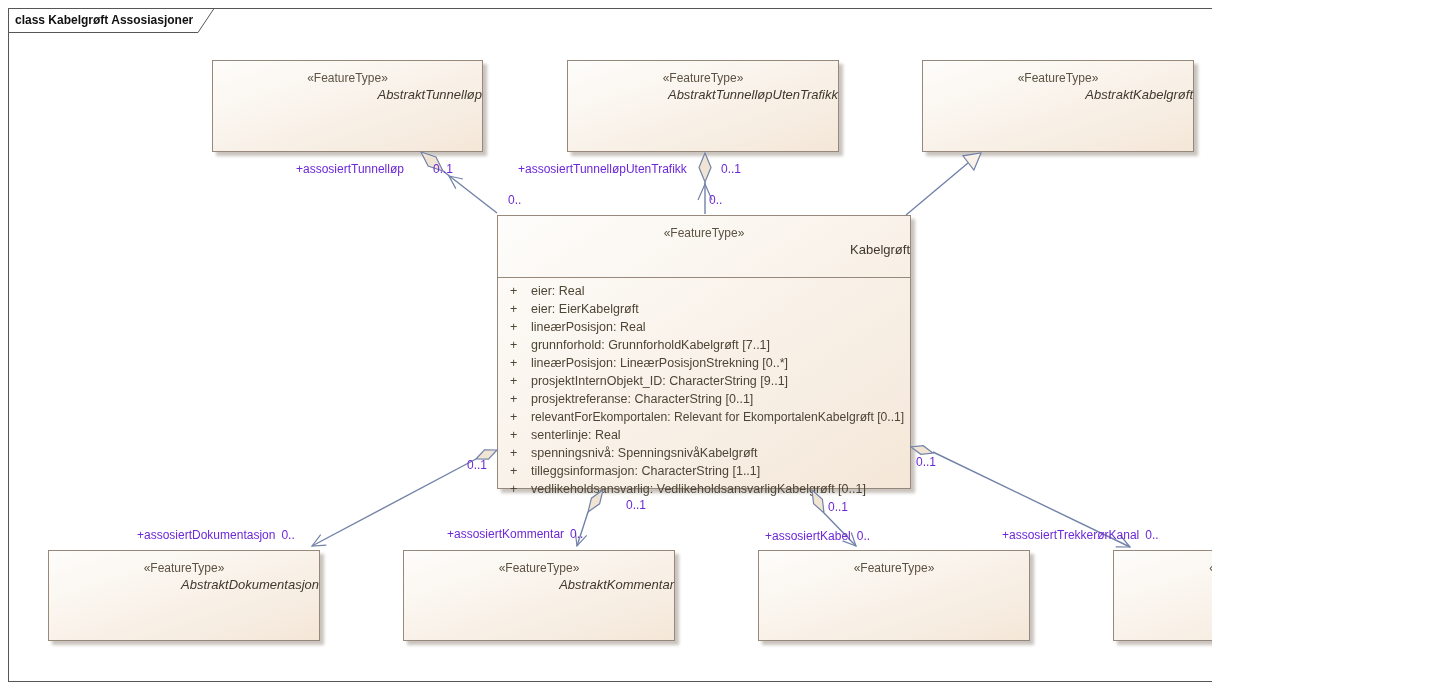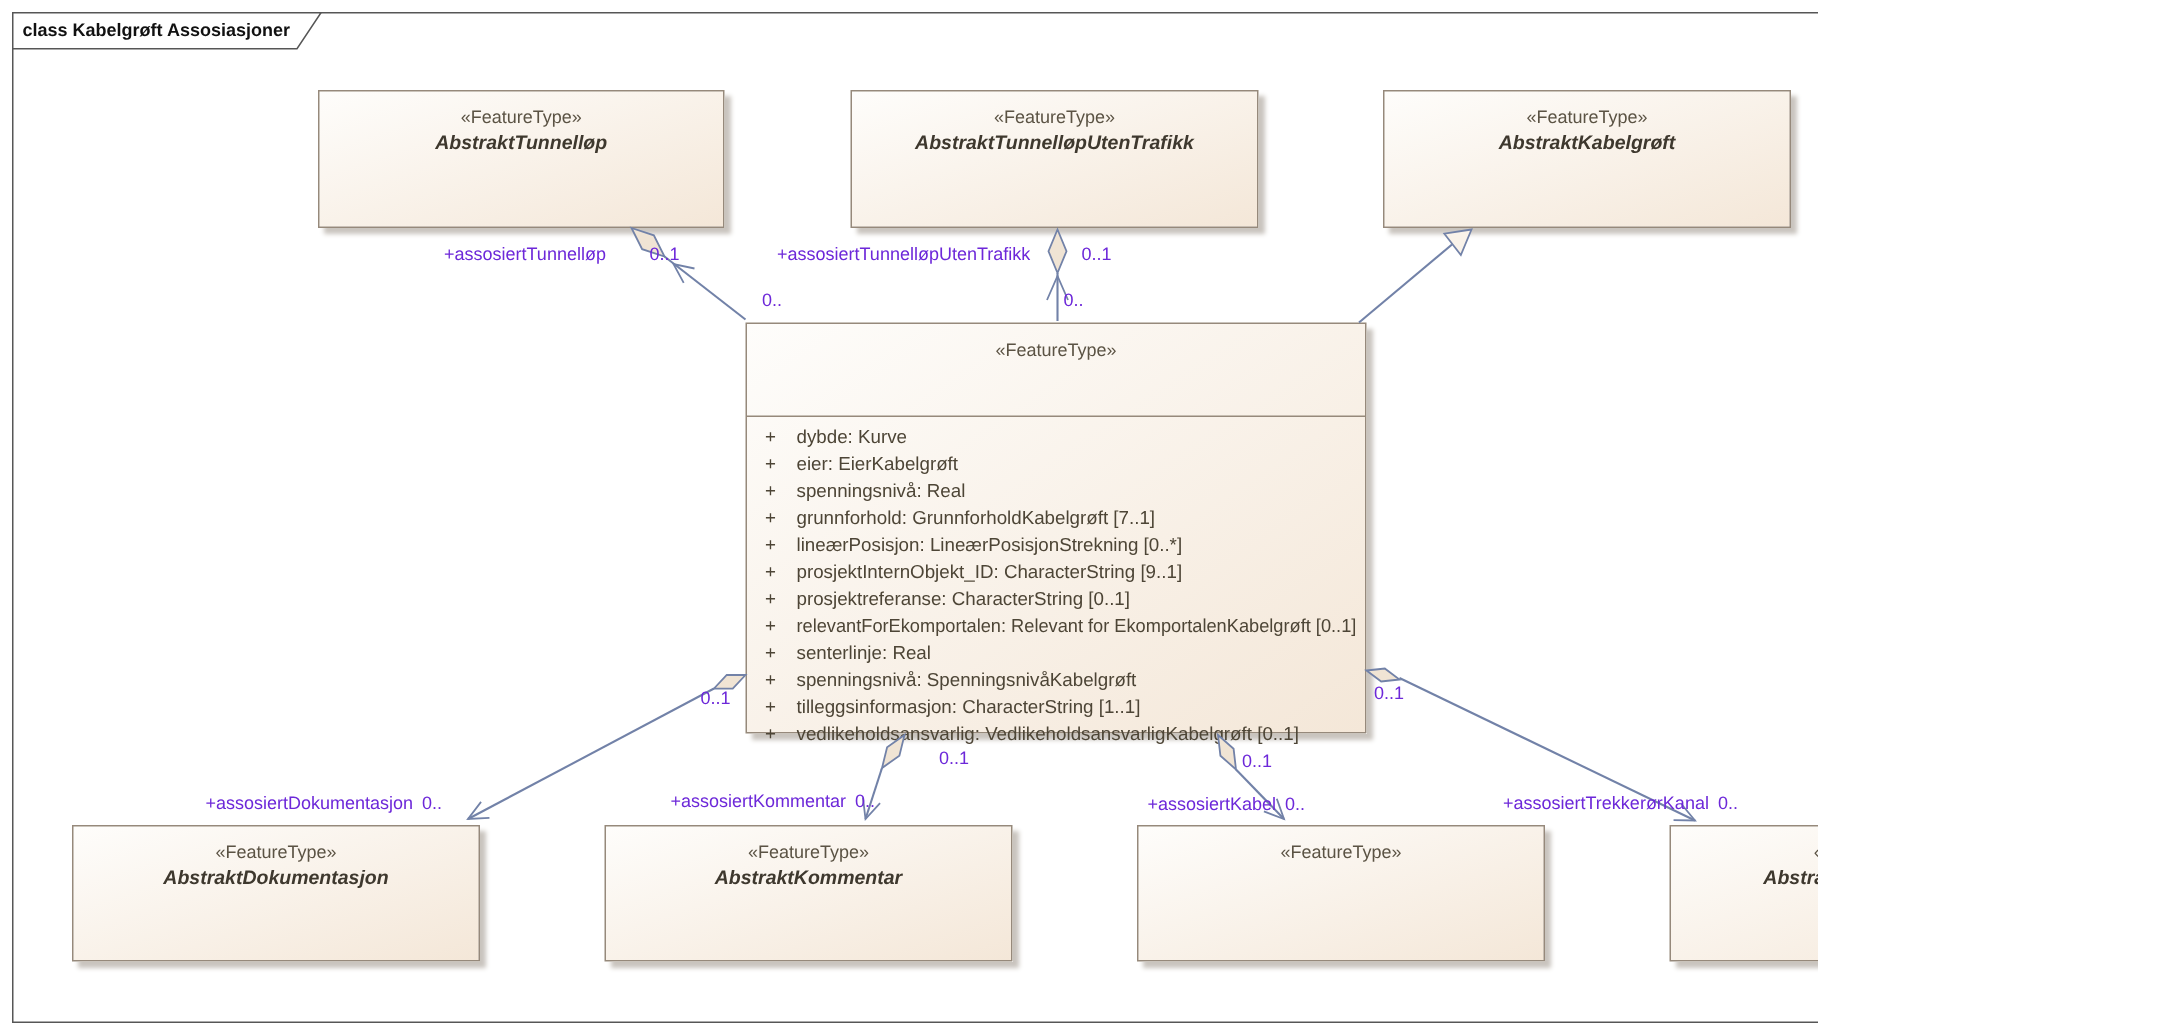--- a/index.html
+++ b/index.html
@@ -27,21 +27,21 @@
   .c-tab    { fill:#ffffff; stroke:#565656; stroke-width:1; }
 
   .uml-box {
     position:absolute; z-index:2; box-sizing:border-box;
     background:linear-gradient(to bottom right, var(--box_fill_light,#fefdfb), var(--box_fill_dark,#f4e7d8));
     border:1px solid var(--box_border,#96897b);
     box-shadow:4px 4px 3px #c9c4be;
     text-align:center;
   }
   .stereo { font-size:12px; color:#5b5344; margin-top:9px; line-height:16px; }
-  .cname  { font-size:13px; font-weight:bold; color:#3e382e; line-height:17px; }
+  .cname  { font-size:13px; font-weight:normal; color:#3e382e; line-height:17px;text-align:right; }
   .cname.abstract { font-style:italic; }
 
   .box-tunnellop    { left:212px;  top:60px;  width:271px; height:92px; }
   .box-utt          { left:567px;  top:60px;  width:272px; height:92px; }
   .box-abskabelgroft{ left:922px;  top:60px;  width:272px; height:92px; }
   .box-main         { left:497px;  top:215px; width:414px; height:274px; text-align:left; }
   .box-dok          { left:48px;   top:550px; width:272px; height:91px; }
   .box-kommentar    { left:403px;  top:550px; width:272px; height:91px; }
   .box-kabel        { left:758px;  top:550px; width:272px; height:91px; }
   .box-trekk        { left:1113px; top:550px; width:273px; height:91px; }
@@ -122,36 +122,37 @@
     <div class="cname abstract">AbstraktTunnelløpUtenTrafikk</div>
   </div>
   <div class="uml-box box-abskabelgroft">
     <div class="stereo">«FeatureType»</div>
     <div class="cname abstract">AbstraktKabelgrøft</div>
   </div>
 
   <div class="uml-box box-main">
     <div class="main-hdr">
       <div class="stereo">«FeatureType»</div>
+      <div class="cname">Kabelgrøft</div>
     </div>
     <div class="attrs">
 
         <div class="attr-row">
           <span class="vis">+</span>
-          <span class="attr-text">dybde: Kurve</span>
+          <span class="attr-text">eier: Real</span>
         </div>
 
         <div class="attr-row">
           <span class="vis">+</span>
           <span class="attr-text">eier: EierKabelgrøft</span>
         </div>
 
         <div class="attr-row">
           <span class="vis">+</span>
-          <span class="attr-text">spenningsnivå: Real</span>
+          <span class="attr-text">lineærPosisjon: Real</span>
         </div>
 
         <div class="attr-row">
           <span class="vis">+</span>
           <span class="attr-text">grunnforhold: GrunnforholdKabelgrøft [7..1]</span>
         </div>
 
         <div class="attr-row">
           <span class="vis">+</span>
           <span class="attr-text">lineærPosisjon: LineærPosisjonStrekning [0..*]</span>

